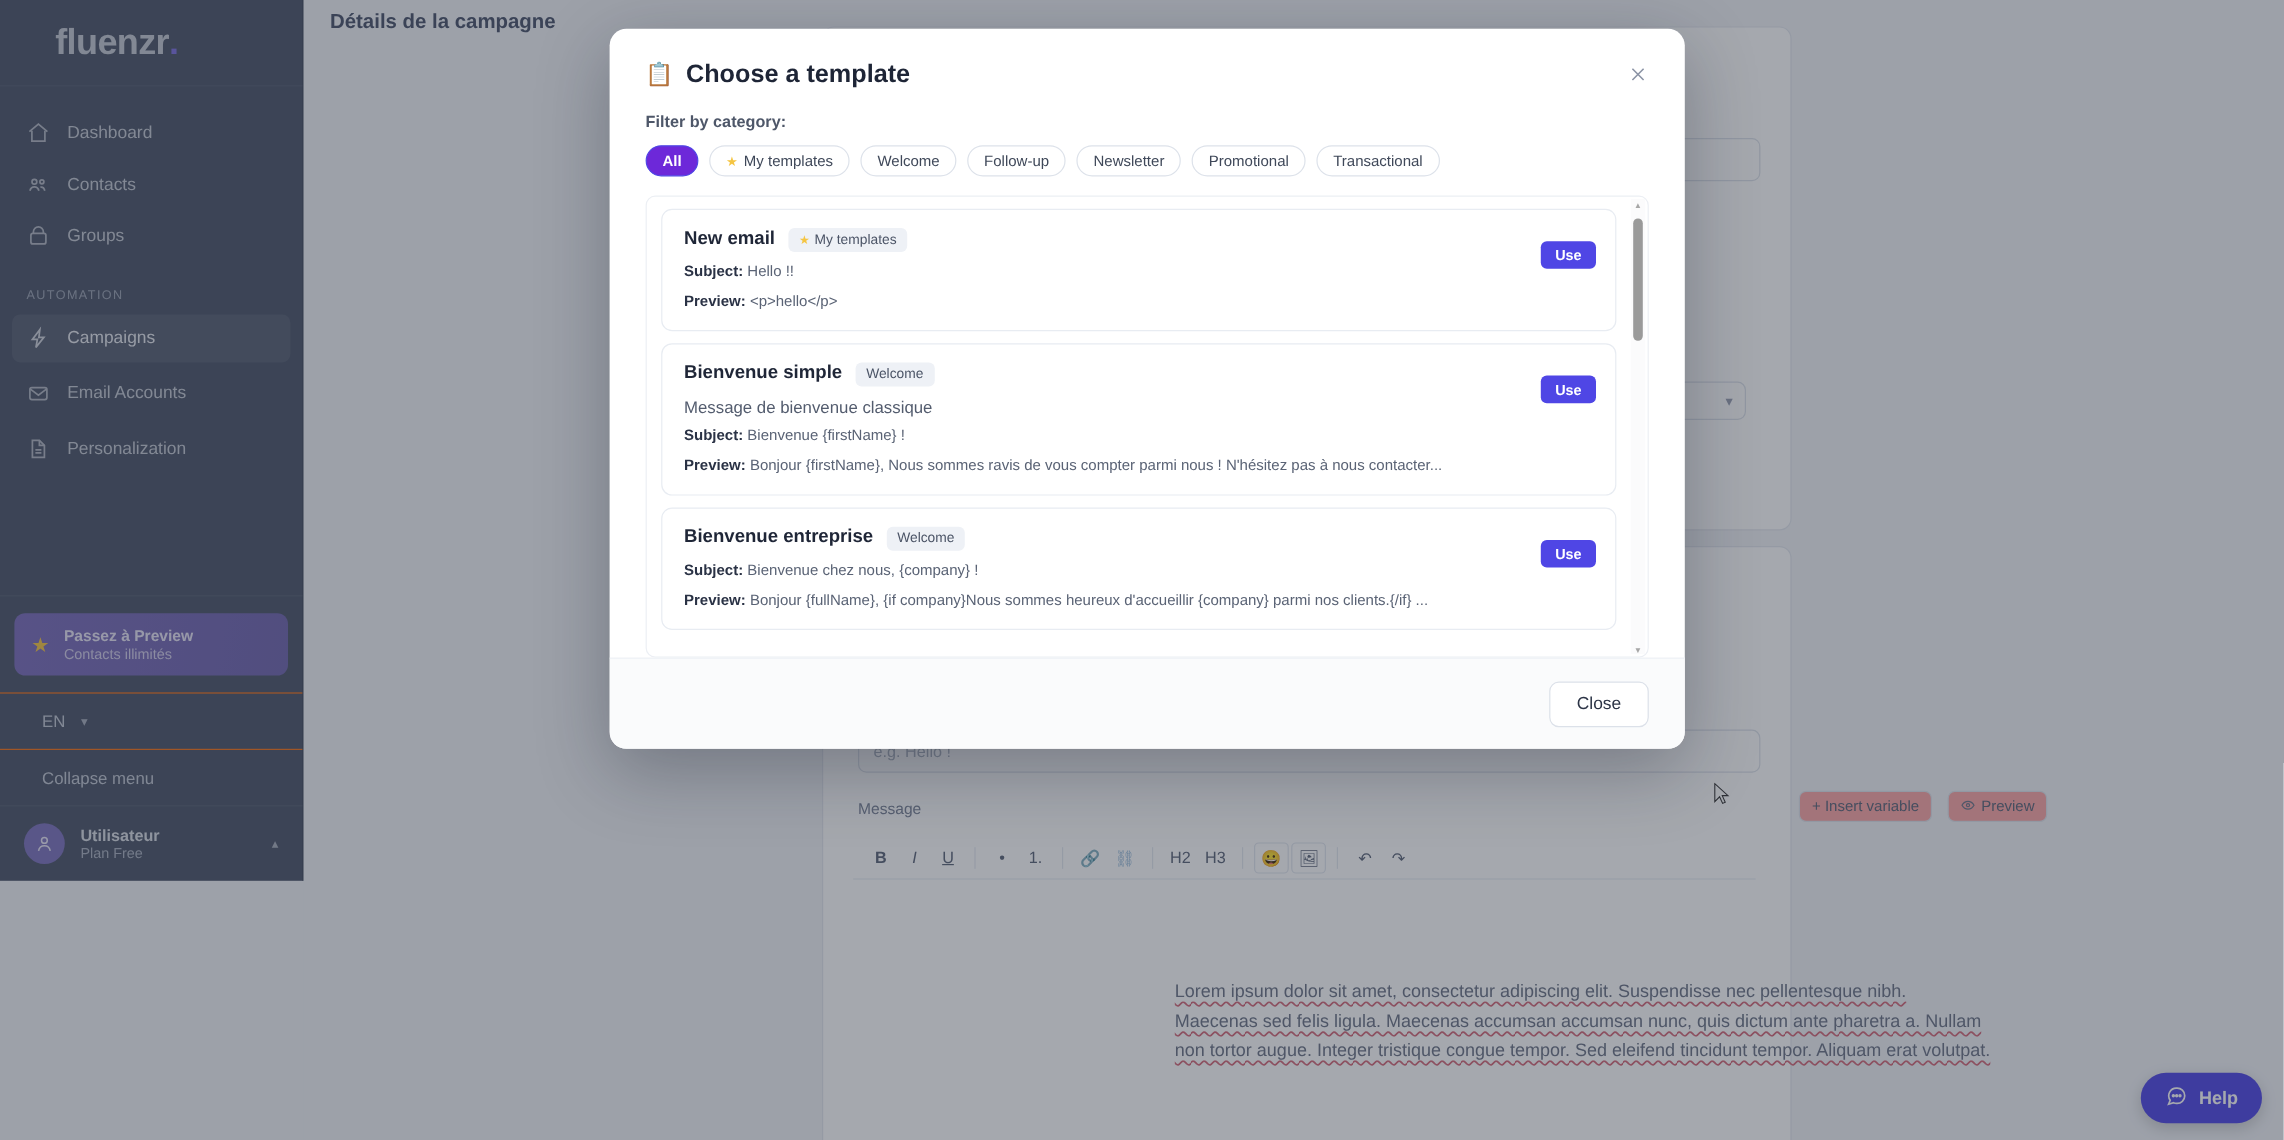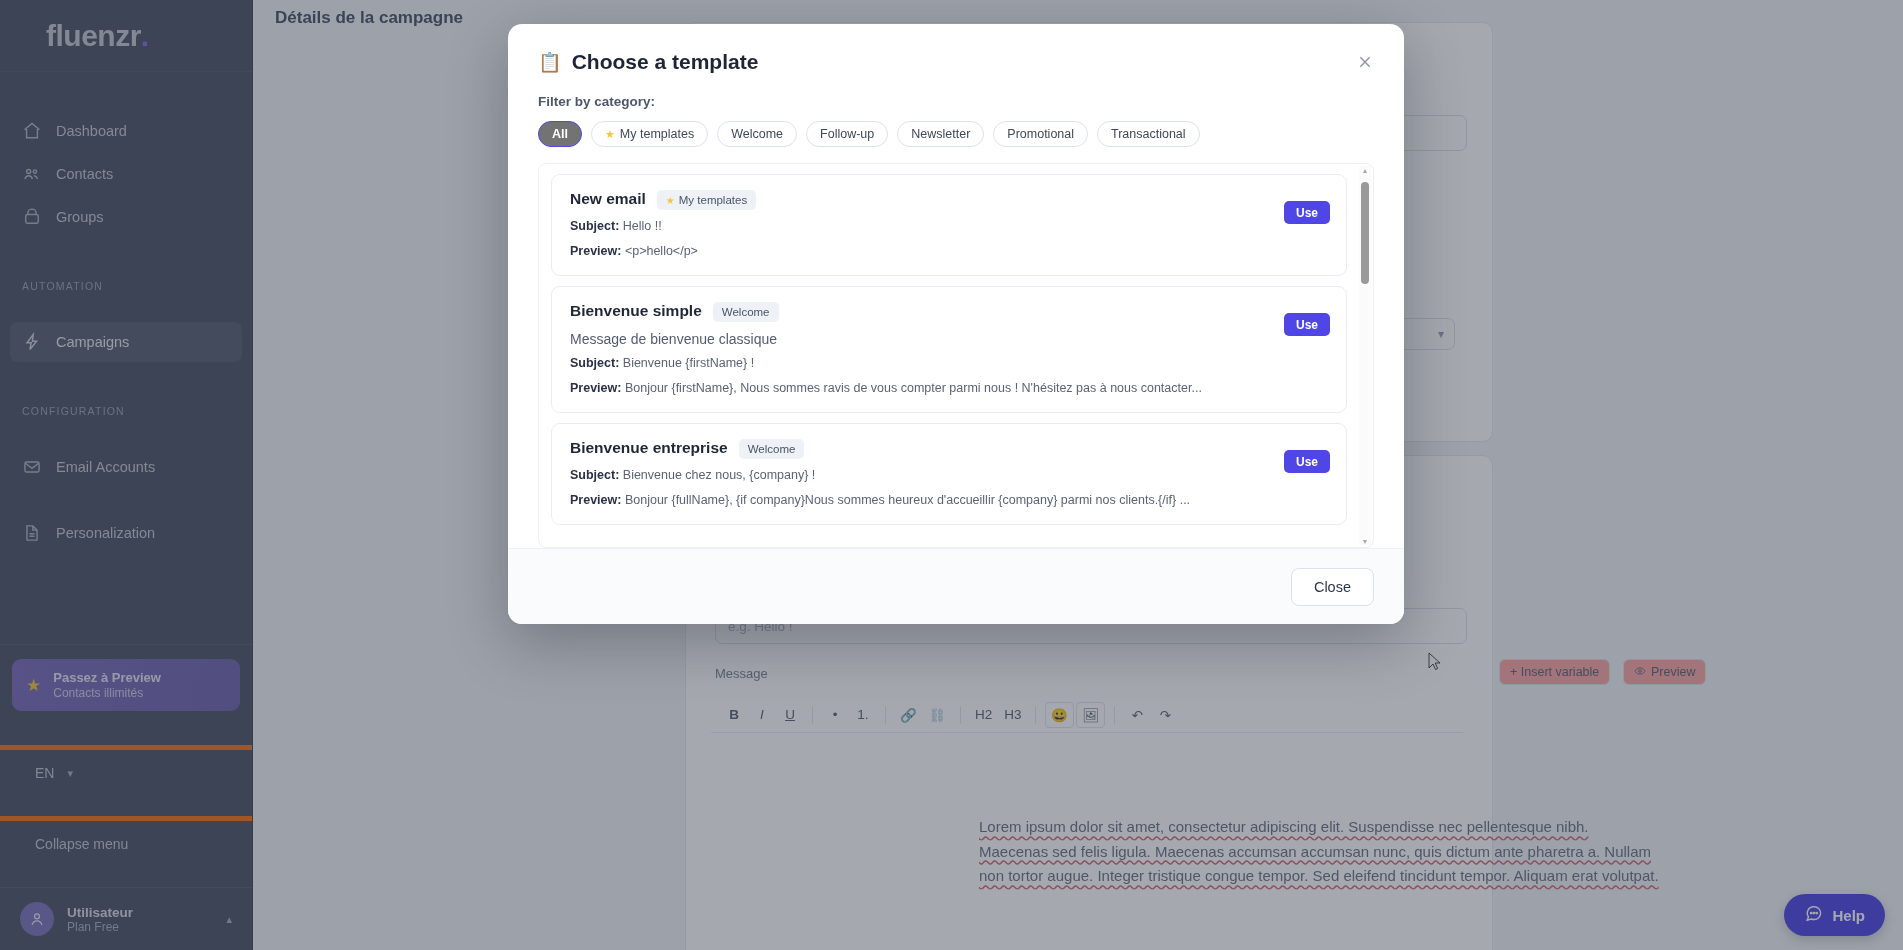--- a/index.html
+++ b/index.html
@@ -8,25 +8,24 @@
     font-family: "Liberation Sans", sans-serif;
     overflow: hidden;
   }
   body { position: relative; background: #f1f3f7; }
 
   
   #app-root { position: absolute; inset: 0; display: flex; }
 
   
   #sidebar {
-    width: 253px; height: 950px; flex: 0 0 253px;
+    width: 253px; height: 734px; flex: 0 0 253px;
     background: #4b5468; color: #cfd4de;
     display: flex; flex-direction: column;
     border-right: 1px solid #3f4757;
-    gap: 20px;
   }
   .brand {
     height: 72px; display: flex; align-items: center; padding-left: 46px;
     font-size: 30px; font-weight: 700; color: #c3c8d2; letter-spacing: -0.5px;
     border-bottom: 1px solid #545d70;
   }
   .brand .dot { color: #7c6ee0; }
   .nav-top { padding-top: 16px; }
   .nav-item {
     display: flex; align-items: center; gap: 14px;
@@ -45,21 +44,21 @@
     background: linear-gradient(100deg,#7a6cbb,#6f64ae);
     display: flex; align-items: center; gap: 12px;
     border-top: none;
   }
   .upgrade-wrap { border-top: 1px solid #565f72; padding: 14px 0 14px; }
   .upg-title { font-size: 13px; font-weight: 700; color: #e7e4f5; }
   .upg-sub { font-size: 12px; color: #d2cde9; margin-top: 1px; }
   .lang-row, .collapse-row {
     display: flex; align-items: center; gap: 13px;
     padding: 15px 22px; font-size: 14px; color: #c0c6d2;
-    border-top: 5px solid #f97316;
+    border-top: 1px solid #f97316;
   }
   .user-row {
     display: flex; align-items: center; gap: 13px;
     padding: 14px 20px; border-top: 1px solid #565f72;
   }
   .avatar {
     width: 34px; height: 34px; flex: 0 0 34px; border-radius: 50%;
     background: #7d72bd; display: flex; align-items: center; justify-content: center;
   }
   .user-name { font-size: 13.5px; font-weight: 700; color: #d8dce4; }
@@ -154,21 +153,21 @@
     color: #8b93a5; font-size: 20px; border-radius: 6px;
   }
   #filter-label { margin: 20px 30px 0; font-size: 13.5px; font-weight: 700; color: #4e5769; }
   #chips { display: flex; gap: 9px; margin: 12px 30px 0; flex-wrap: wrap; }
   .chip {
     height: 26px; padding: 0 13px; border-radius: 14px;
     border: 1px solid #dde2ea; background: #fff;
     display: flex; align-items: center; gap: 5px;
     font-size: 12.5px; color: #3f4859; white-space: nowrap;
   }
-  .chip.active { background: #737373; border-color: #4f46e5; color: #fff; font-weight: 600; }
+  .chip.active { background: #6d28d9; border-color: #4f46e5; color: #fff; font-weight: 600; }
 
   #list-wrap {
     margin: 16px 30px 0; flex: 1 1 auto; position: relative;
     border: 1px solid #eceff4; border-radius: 8px; overflow: hidden;
     background: #fff;
   }
   #list { position: absolute; inset: 0; right: 14px; overflow: hidden; }
   .tcard {
     border: 1px solid #e8ecf2; border-radius: 9px;
     margin: 10px 12px; padding: 15px 18px; background: #fff;
@@ -255,21 +254,20 @@
     <div class="nav-section">AUTOMATION</div>
     <div class="nav-item active">
       <span class="ico">
         <svg viewBox="0 0 24 24" fill="none" stroke="currentColor" stroke-width="1.7">
             <path d="M13.5 3 6 13h5l-1.5 8 8-10h-5z"></path>
           </svg>
       </span>
       <span>Campaigns</span>
     </div>
 
-    <div class="nav-section">CONFIGURATION</div>
     <div class="nav-item">
       <span class="ico">
         <svg viewBox="0 0 24 24" fill="none" stroke="currentColor" stroke-width="1.7">
             <rect x="3.5" y="6" width="17" height="12" rx="2"></rect>
             <path d="m4 7.5 8 6 8-6"></path>
           </svg>
       </span>
       <span>Email Accounts</span>
     </div>
     <div class="nav-item">

